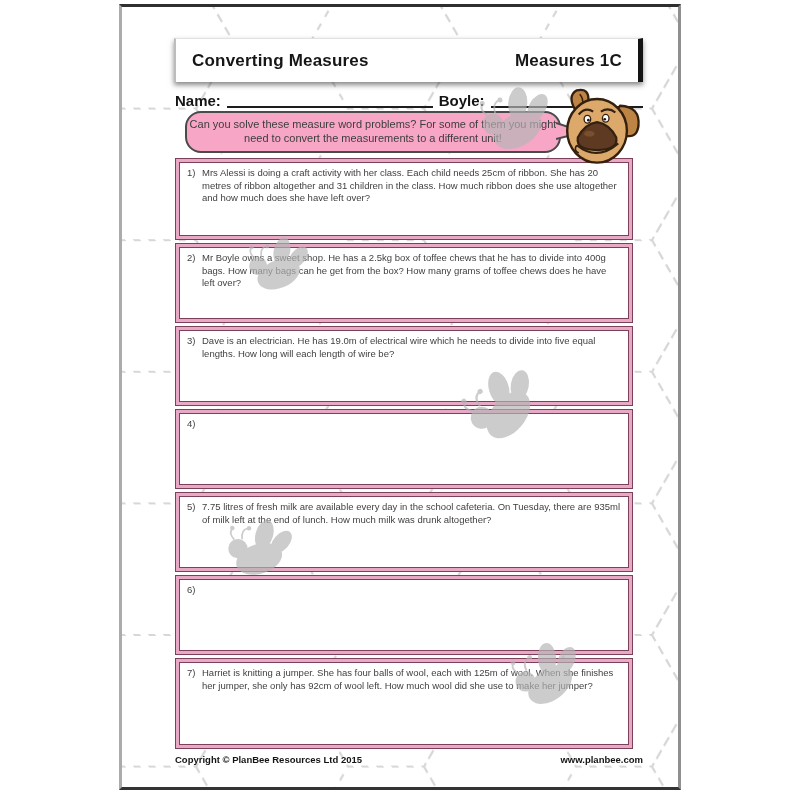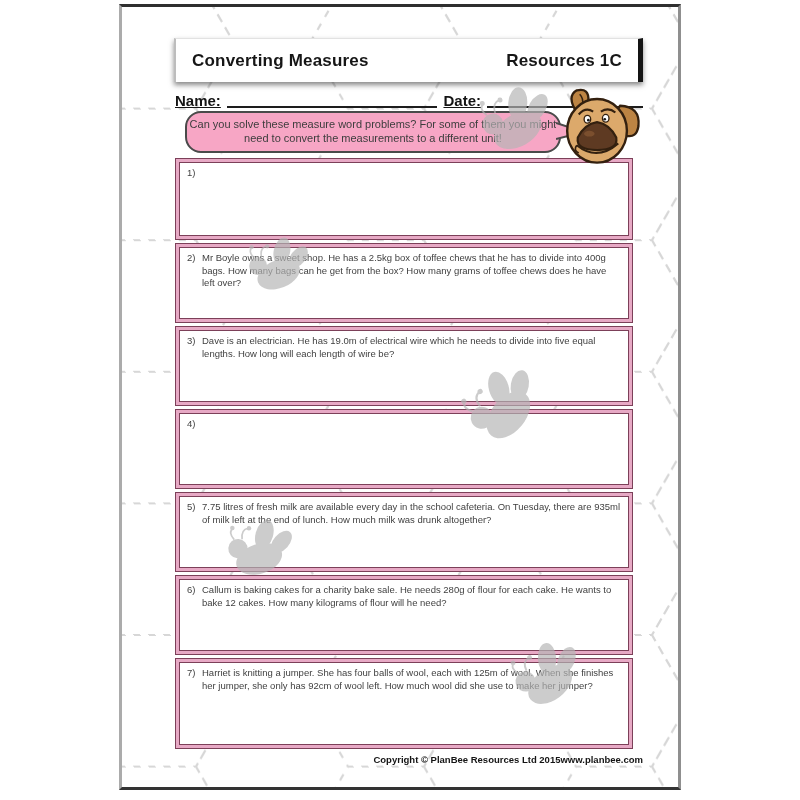--- a/index.html
+++ b/index.html
@@ -20,21 +20,21 @@
     border-left:2px solid #bdbdbd; border-right:5px solid #141414; border-top:1px solid #e2e2e2;
     display:flex; align-items:center; justify-content:space-between; padding:0 16px;
     box-shadow:0 3px 5px rgba(40,40,40,0.55);
   }
   .banner .title, .banner .wsheet { font-size:17px; font-weight:bold; color:#161616; letter-spacing:0.2px; }
 
   .namedate {
     position:absolute; left:53px; top:79px; width:468px; height:22px; z-index:1;
     display:flex; align-items:flex-end;
   }
-  .namedate .lbl { font-size:15px; font-weight:bold; color:#141414; line-height:1;text-decoration:underline; }
+  .namedate .lbl { font-size:15px; font-weight:bold; color:#141414; line-height:1; }
   .fline { border-bottom:2px solid #1d1d1d; height:14px; margin:0 6px; }
   .fline.name { flex:1.35; }
   .fline.date { flex:1; margin-right:0; }
 
   .bubble {
     position:absolute; left:63px; top:104px; width:376px; height:42px; z-index:2;
     background:#F7A6C5; border:2px solid #4a4a4a; border-radius:16px;
     display:flex; align-items:center; justify-content:center; text-align:center;
     padding:3px 2px; font-size:11px; color:#3d3d3d; line-height:1.25;
   }
@@ -50,21 +50,21 @@
     width:100%; height:100%; background:#ffffff; border:1px solid #7C4059;
     padding:4px 7px; display:flex; align-items:flex-start;
   }
   .qnum { flex:0 0 15px; font-size:9.5px; color:#3f3f3f; line-height:1.32; }
   .qtext { flex:1; font-size:9.5px; color:#3f3f3f; line-height:1.32; }
 
   .bee { position:absolute; z-index:3; opacity:0.68; transform-origin:center; }
 
   .footer {
     position:absolute; left:53px; top:747px; width:468px; z-index:1;
-    display:flex; justify-content:flex-end; align-items:baseline;
+    display:flex; justify-content:space-between; align-items:baseline;
   }
   .footer span { font-size:9.5px; font-weight:bold; color:#141414; }
 </style>
 </head>
 <body>
 
 <div class="canvas">
   <div class="page">
 
     <svg class="hexbg" width="556" height="780">
@@ -86,27 +86,27 @@
           <circle cx="19" cy="17" r="2.6"></circle>
           <circle cx="38" cy="16" r="2.6"></circle>
           <ellipse cx="56" cy="22" rx="10" ry="17" transform="rotate(12 56 22)"></ellipse>
           <ellipse cx="76" cy="29" rx="9" ry="15" transform="rotate(38 76 29)"></ellipse>
         </g>
       </defs>
     </svg>
 
     <div class="banner">
       <span class="title">Converting Measures</span>
-      <span class="wsheet">Resources 1C</span>
+      <span class="wsheet">Measures 1C</span>
     </div>
 
     <div class="namedate">
       <span class="lbl">Name:</span>
       <div class="fline name"></div>
-      <span class="lbl">Date:</span>
+      <span class="lbl">Boyle:</span>
       <div class="fline date"></div>
     </div>
 
     <div class="bubble">
       <span>Can you solve these measure word problems? For some of them you might need to convert the measurements to a different unit!</span>
     </div>
     <svg class="bubble-tail" width="30" height="22" viewBox="0 0 30 22">
       <path d="M0,3 L28,12 L0,19" fill="#F7A6C5" stroke="#4a4a4a" stroke-width="2"></path>
     </svg>
 
@@ -123,20 +123,21 @@
       <circle cx="62" cy="34" r="1.4" fill="#1a1a1a"></circle>
       <path d="M54,37 Q67,39 74,53 Q76,66 54,66 Q32,66 34,53 Q41,39 54,37 Z" fill="#5E3A22" stroke="#33200f" stroke-width="2.2"></path>
       <ellipse cx="46" cy="49" rx="5.5" ry="3" fill="#8a5a36" opacity="0.65"></ellipse>
       <path d="M33,61 Q54,78 76,59" fill="none" stroke="#33200f" stroke-width="2.2"></path>
       <path d="M33,61 q-4,5 2,8" fill="none" stroke="#33200f" stroke-width="1.8"></path>
     </svg>
 
     <div class="qbox" style="top:151px;height:82px">
       <div class="qinner">
         <span class="qnum">1)</span>
+        <div class="qtext">Mrs Alessi is doing a craft activity with her class. Each child needs 25cm of ribbon. She has 20 metres of ribbon altogether and 31 children in the class. How much ribbon does she use altogether and how much does she have left over?</div>
       </div>
     </div>
     <div class="qbox" style="top:236px;height:80px">
       <div class="qinner">
         <span class="qnum">2)</span>
         <div class="qtext">Mr Boyle owns a sweet shop. He has a 2.5kg box of toffee chews that he has to divide into 400g bags. How many bags can he get from the box? How many grams of toffee chews does he have left over?</div>
       </div>
     </div>
     <div class="qbox" style="top:319px;height:80px">
       <div class="qinner">
@@ -151,21 +152,20 @@
     </div>
     <div class="qbox" style="top:485px;height:80px">
       <div class="qinner">
         <span class="qnum">5)</span>
         <div class="qtext">7.75 litres of fresh milk are available every day in the school cafeteria. On Tuesday, there are 935ml of milk left at the end of lunch. How much milk was drunk altogether?</div>
       </div>
     </div>
     <div class="qbox" style="top:568px;height:80px">
       <div class="qinner">
         <span class="qnum">6)</span>
-        <div class="qtext">Callum is baking cakes for a charity bake sale. He needs 280g of flour for each cake. He wants to bake 12 cakes. How many kilograms of flour will he need?</div>
       </div>
     </div>
     <div class="qbox" style="top:651px;height:91px">
       <div class="qinner">
         <span class="qnum">7)</span>
         <div class="qtext">Harriet is knitting a jumper. She has four balls of wool, each with 125m of wool. When she finishes her jumper, she only has 92cm of wool left. How much wool did she use to make her jumper?</div>
       </div>
     </div>
 
     <svg class="bee" viewBox="0 0 100 80" style="left:345px;top:76px;width:95px;height:76px;transform:rotate(-8deg)">

